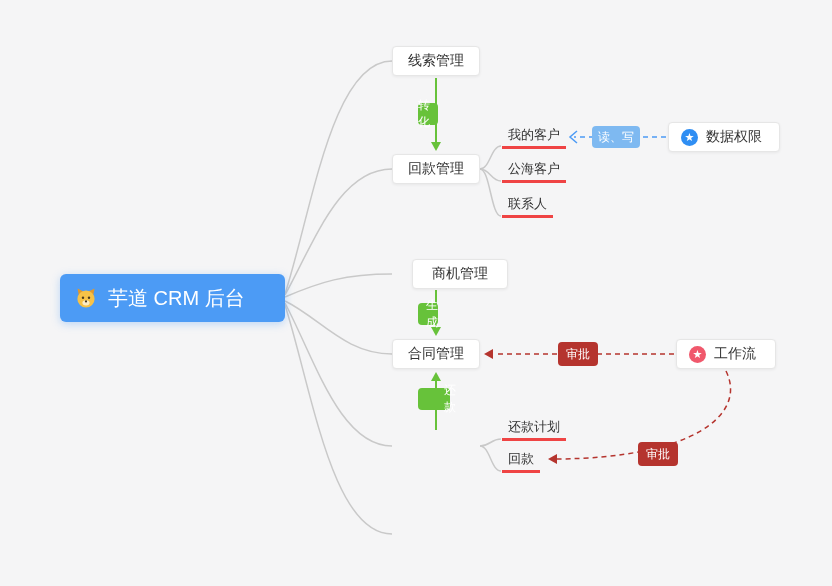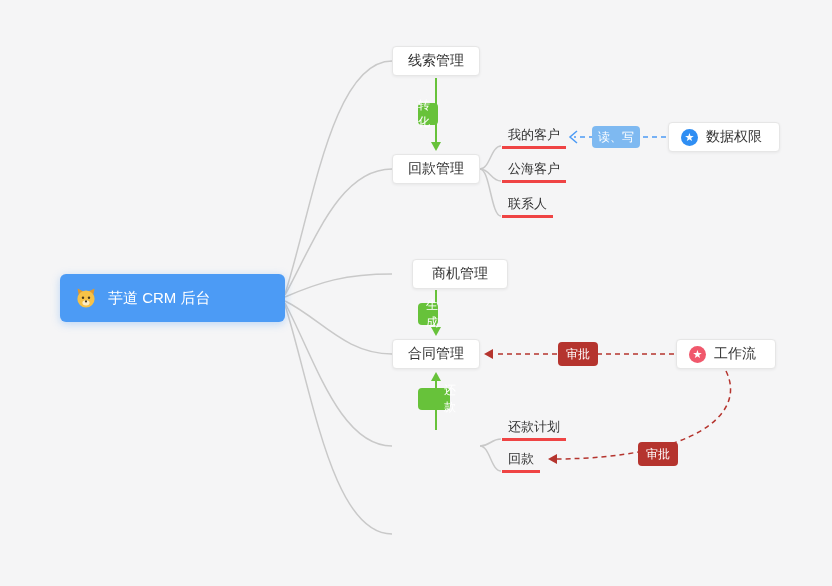--- a/index.html
+++ b/index.html
@@ -17,21 +17,21 @@
   .node.icon-box{justify-content:flex-start;padding:0 12px;gap:8px;}
   .star-icon{
     width:17px;height:17px;border-radius:50%;color:#fff;font-size:11px;
     line-height:17px;display:flex;align-items:center;justify-content:center;flex:0 0 auto;
   }
   .star-blue{background:#2f8ef3;}
   .star-pink{background:#f0586c;}
   .root{
     z-index:2;left:60px;top:274px;width:225px;height:48px;background:#4c9bf5;
     border-radius:6px;color:#fff;display:flex;align-items:center;gap:10px;
-    padding-left:14px;font-size:15px;box-shadow:0 2px 8px rgba(76,155,245,.35);cursor:pointer;
+    padding-left:14px;font-size:20px;box-shadow:0 2px 8px rgba(76,155,245,.35);cursor:pointer;
   }
   .badge{
     z-index:3;color:#fff;font-size:12px;border-radius:4px;
     display:flex;align-items:center;justify-content:center;
   }
   .badge-green{background:#67c23a;width:20px;height:22px;}
   .badge-blue{background:#7eb9f1;width:48px;height:22px;left:592px;top:126px;}
   .badge-red{background:#b5342e;width:40px;height:24px;}
   .subitem{
     z-index:2;font-size:13px;color:#333;line-height:17px;

